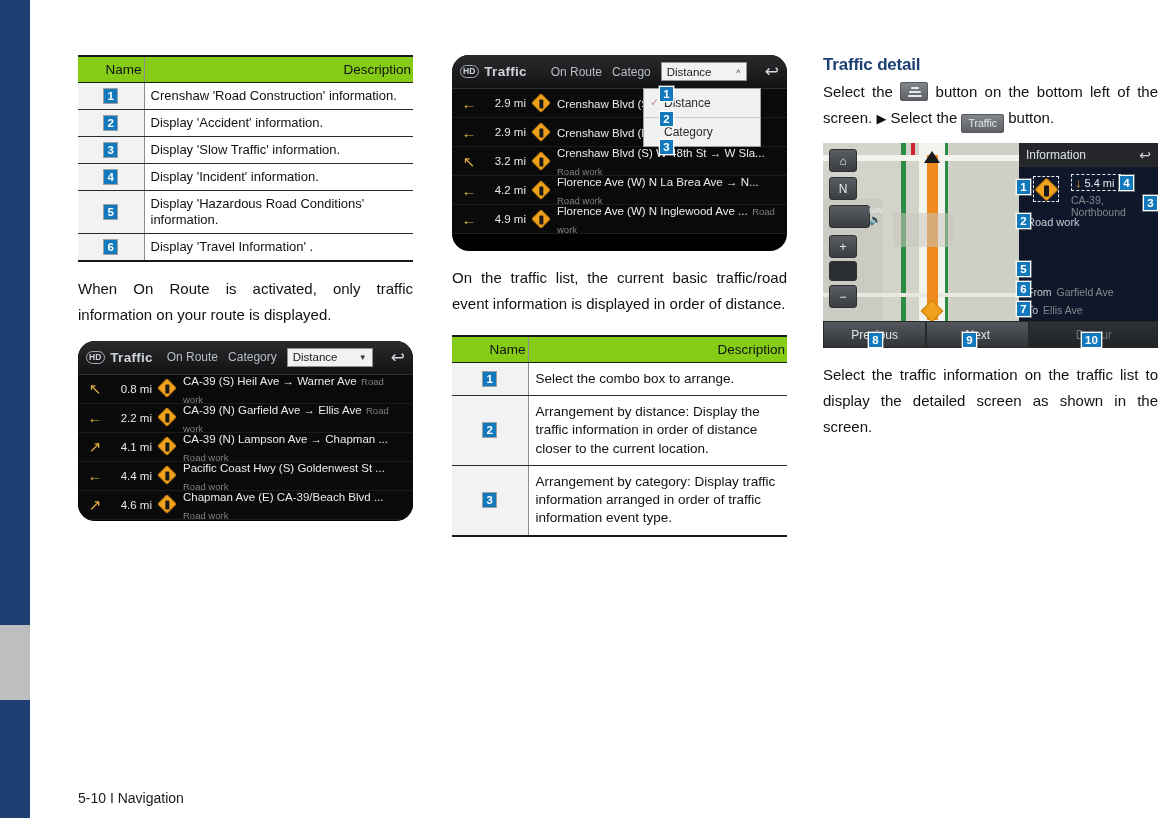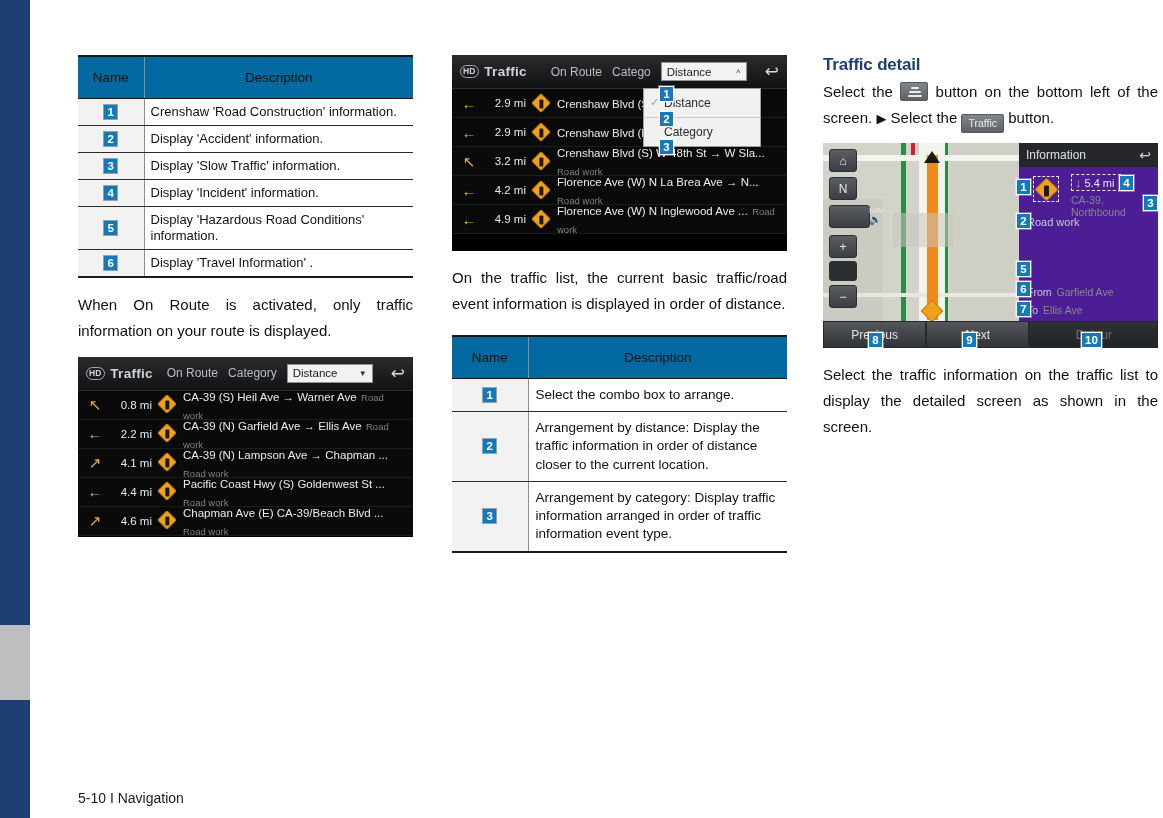--- a/index.html
+++ b/index.html
@@ -20,22 +20,22 @@
   
   #page { position:absolute; left:0; top:0; width:1163px; height:818px; }
   .col { position:absolute; top:55px; width:335px; }
   #col-1 { left:78px; }
   #col-2 { left:452px; }
   #col-3 { left:823px; }
 
   
   table.spec { width:100%; border-collapse:collapse; table-layout:fixed; }
   table.spec thead th {
-    background:#0369a1; border-top:2px solid #1a1a1a; border-bottom:1px solid #1a1a1a;
-    font-weight:400; font-size:13.5px; padding:13px 2px; text-align:center; color:#111;
+    background:#84cc16; border-top:2px solid #1a1a1a; border-bottom:1px solid #1a1a1a;
+    font-weight:400; font-size:13.5px; padding:5px 2px; text-align:right; color:#111;
   }
   table.spec thead th.c-name { width:66px; border-right:1px solid #8d8d8d; }
   table.spec tbody td { border-bottom:1px solid #2b2b2b; font-size:13px; line-height:1.22; padding:5px 6px; vertical-align:middle; }
   table.spec tbody td.c-name { background:#f2f2f2; text-align:center; border-right:1px solid #8d8d8d; padding:5px 2px; }
   table.spec tbody tr:last-child td { border-bottom:2px solid #1a1a1a; }
   table.spec.t2 thead th.c-name { width:76px; }
   table.spec.t2 tbody td { font-size:13.5px; line-height:1.35; padding:7px 7px; }
 
   
   .badge {
@@ -64,21 +64,21 @@
   .inline-btn.icon-only { width:28px; padding:0; position:relative; }
   .inline-btn.icon-only .bars { position:absolute; left:7px; top:4px; width:14px; }
   .inline-btn.icon-only .bars i { display:block; height:2px; background:#e9eaec; margin-bottom:2px; border-radius:1px; }
   .inline-btn.icon-only .bars i:nth-child(1){ width:8px; margin-left:3px; }
   .inline-btn.icon-only .bars i:nth-child(2){ width:12px; margin-left:1px; }
   .inline-btn.icon-only .bars i:nth-child(3){ width:14px; margin-left:0; }
   .tri { font-size:13px; }
 
   
   .shot { position:relative; background:#000; overflow:hidden; }
-  .shot-list { width:335px; height:180px; }
+  .shot-list { width:335px; height:180px;border-radius:17px; }
   .tl-top {
     height:34px; background:linear-gradient(#2a2b2d,#111214);
     display:flex; align-items:center; padding:0 8px; position:relative;
     border-bottom:1px solid #2e2f31;
   }
   .tl-logo { color:#cfd2d6; font-size:13.5px; font-weight:700; letter-spacing:.3px; display:flex; align-items:center; gap:5px; }
   .tl-logo .hd {
     display:inline-block; border:1px solid #a7abb0; border-radius:8px; font-size:8.5px;
     padding:0 3px 0 2px; letter-spacing:0; line-height:11px;
   }
@@ -133,21 +133,21 @@
     position:absolute; left:6px; width:28px; background:linear-gradient(#5a5d61,#3a3d41);
     border:1px solid #2c2f33; border-radius:3px; color:#e8eaec; font-size:12px;
     text-align:center; line-height:22px; height:23px;
   }
   .sd-bottom { position:absolute; left:0; bottom:0; width:100%; height:27px; display:flex; }
   .sd-btn {
     flex:1; background:linear-gradient(#54575b,#303337); border:1px solid #26292c;
     color:#dfe2e5; font-size:12px; display:flex; align-items:center; justify-content:center;
   }
   .sd-btn.dim { color:#6e7276; background:linear-gradient(#2e3135,#212427); flex:1.25; }
-  .sd-info { position:absolute; left:196px; top:0; width:139px; height:205px; background:#4c1d95; }
+  .sd-info { position:absolute; left:196px; top:0; width:139px; height:205px; background:#0f172a; }
   .sd-info-top { height:24px; display:flex; align-items:center; justify-content:space-between; padding:0 7px; background:#25272a; }
   .sd-info-title { color:#dde0e3; font-size:12px; }
   .sd-info-back { color:#cfd2d6; font-size:14px; }
   .sd-evt { position:relative; height:46px; }
   .sd-evt-ico {
     position:absolute; left:14px; top:9px; width:26px; height:26px;
     border:1px dashed #e8eaec; display:flex; align-items:center; justify-content:center;
   }
   .sd-evt-ico i {
     width:17px; height:17px; background:#f0a21e; transform:rotate(45deg);

